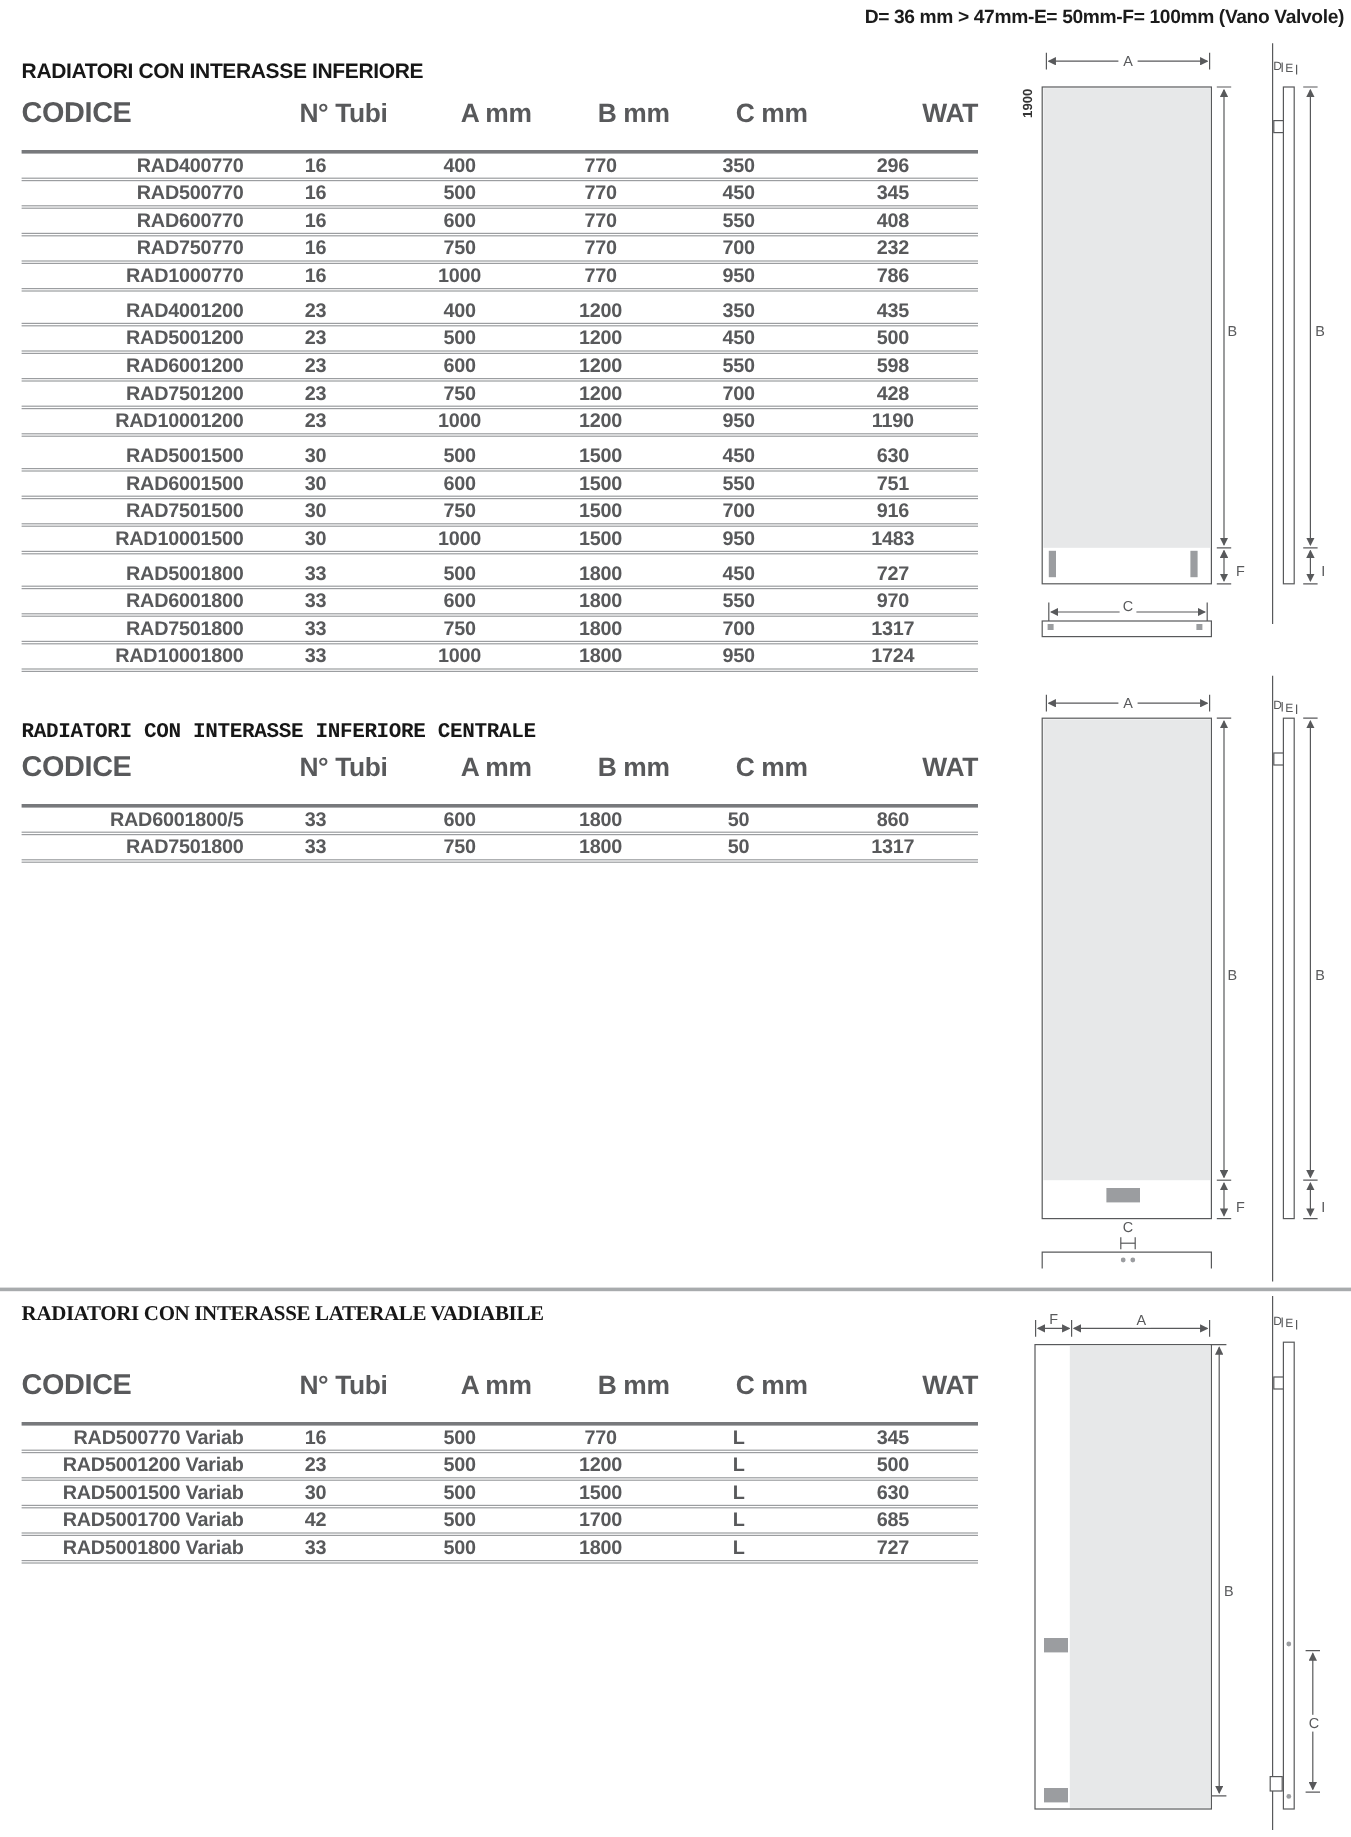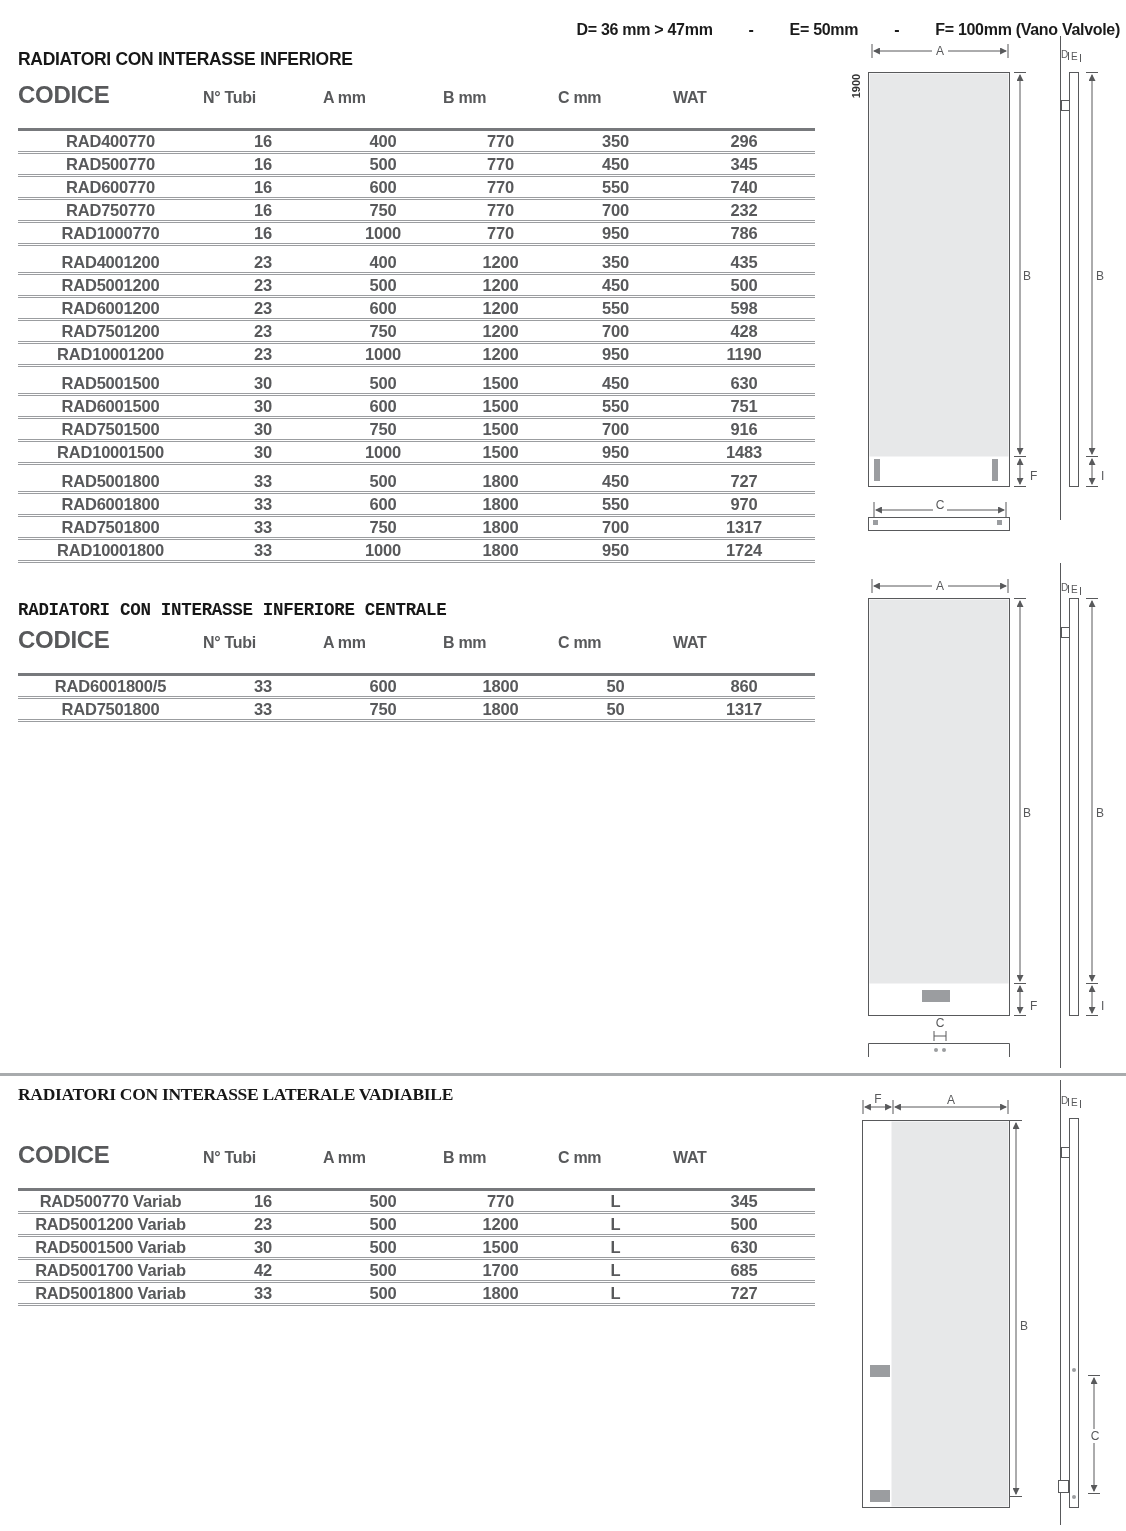--- a/index.html
+++ b/index.html
@@ -3,22 +3,22 @@
 <meta charset="utf-8">
 <style>
   html,body { margin:0; padding:0; background:#ffffff; }
   .page {
     position:relative; width:1126px; height:1531px; background:#fff;
     font-family:"Liberation Sans", sans-serif; overflow:hidden;
   }
 
   
   .top-info {
-    position:absolute; top:21px; right:6px;
-    display:flex; align-items:baseline; gap:36px;
+    position:absolute; top:6px; right:6px;
+    display:flex; align-items:baseline; 
     font-size:16px; font-weight:bold; color:#1b1b1b; letter-spacing:-0.3px;
     white-space:nowrap;
   }
 
   
   .section-title {
     position:absolute; left:18px;
     font-size:17.5px; font-weight:bold; color:#171717; letter-spacing:-0.3px;
   }
   #title1 { top:49px;text-align:right; }
@@ -29,35 +29,35 @@
   .rad-table { position:absolute; left:18px; width:797px; }
   #table1 { top:82px; }
   #table2 { top:627px; }
   #table3 { top:1142px; }
 
   .thead {
     display:grid; grid-template-columns:185px 120px 120px 115px 115px 142px;
     align-items:baseline; border-bottom:3px solid #77797c; padding-bottom:17px;
   }
   .th {
-    font-weight:bold; color:#58595b; font-size:16px; text-align:left;
+    font-weight:bold; color:#58595b; font-size:22px; text-align:right;
     letter-spacing:-0.3px; line-height:26px;
   }
   .th.c0 { text-align:left; font-size:24px; }
 
   .tgroup + .tgroup { margin-top:6px; }
   .trow {
     display:grid; grid-template-columns:185px 120px 120px 115px 115px 142px;
     border-bottom:3px double #9b9da0; padding:1px 0;
   }
   .td {
     font-weight:bold; color:#58595b; font-size:16.5px; line-height:18px;
     text-align:center; letter-spacing:-0.2px; white-space:nowrap;
   }
-  .td.c0 { text-align:center; }
+  .td.c0 { text-align:right; }
 
   
   .divider { position:absolute; left:0; top:1073px; width:1126px; height:3px; background:#a8abad; }
 
   
   .diagram { position:absolute; }
   #diagram1 { left:830px; top:28px; }
   #diagram2 { left:830px; top:563px; }
   #diagram3 { left:830px; top:1080px; }
 
@@ -108,21 +108,21 @@
           <div class="td c3">770</div>
           <div class="td c4">450</div>
           <div class="td c5">345</div>
         </div>
         <div class="trow">
           <div class="td c0">RAD600770</div>
           <div class="td c1">16</div>
           <div class="td c2">600</div>
           <div class="td c3">770</div>
           <div class="td c4">550</div>
-          <div class="td c5">740</div>
+          <div class="td c5">408</div>
         </div>
         <div class="trow">
           <div class="td c0">RAD750770</div>
           <div class="td c1">16</div>
           <div class="td c2">750</div>
           <div class="td c3">770</div>
           <div class="td c4">700</div>
           <div class="td c5">232</div>
         </div>
         <div class="trow">

